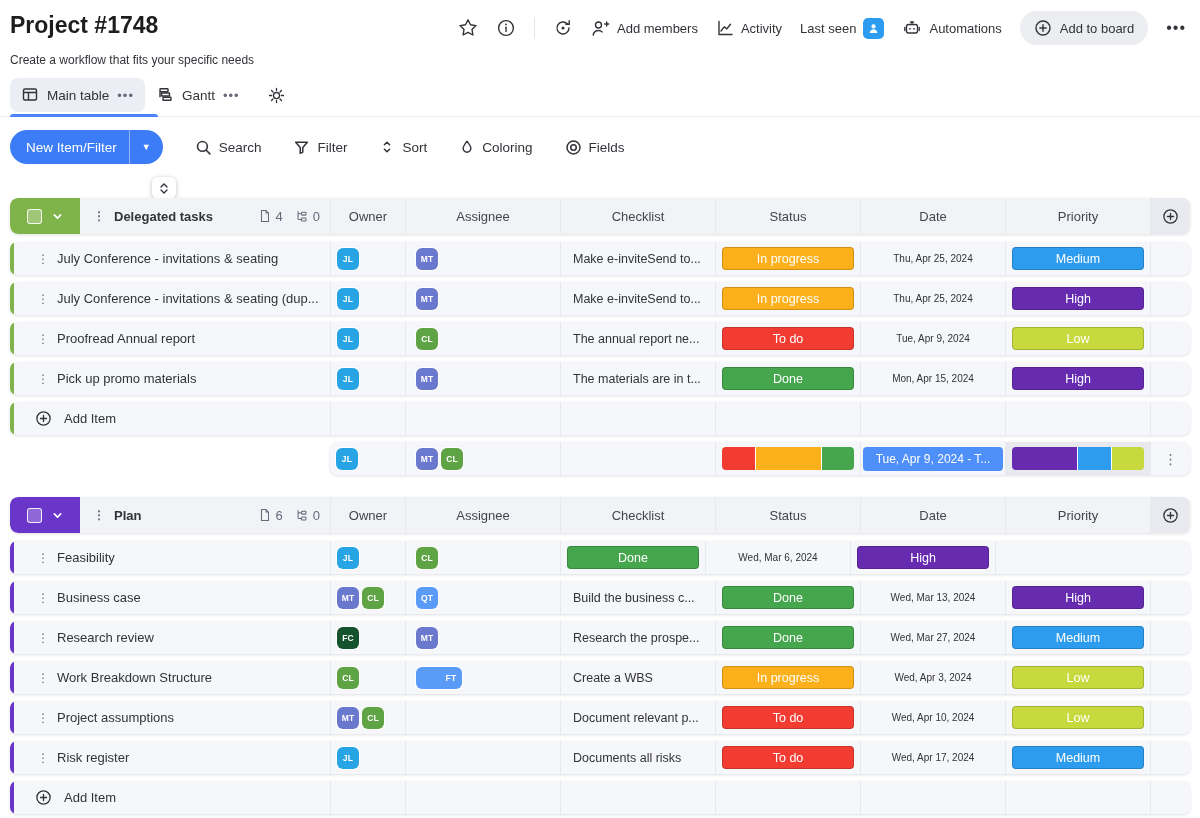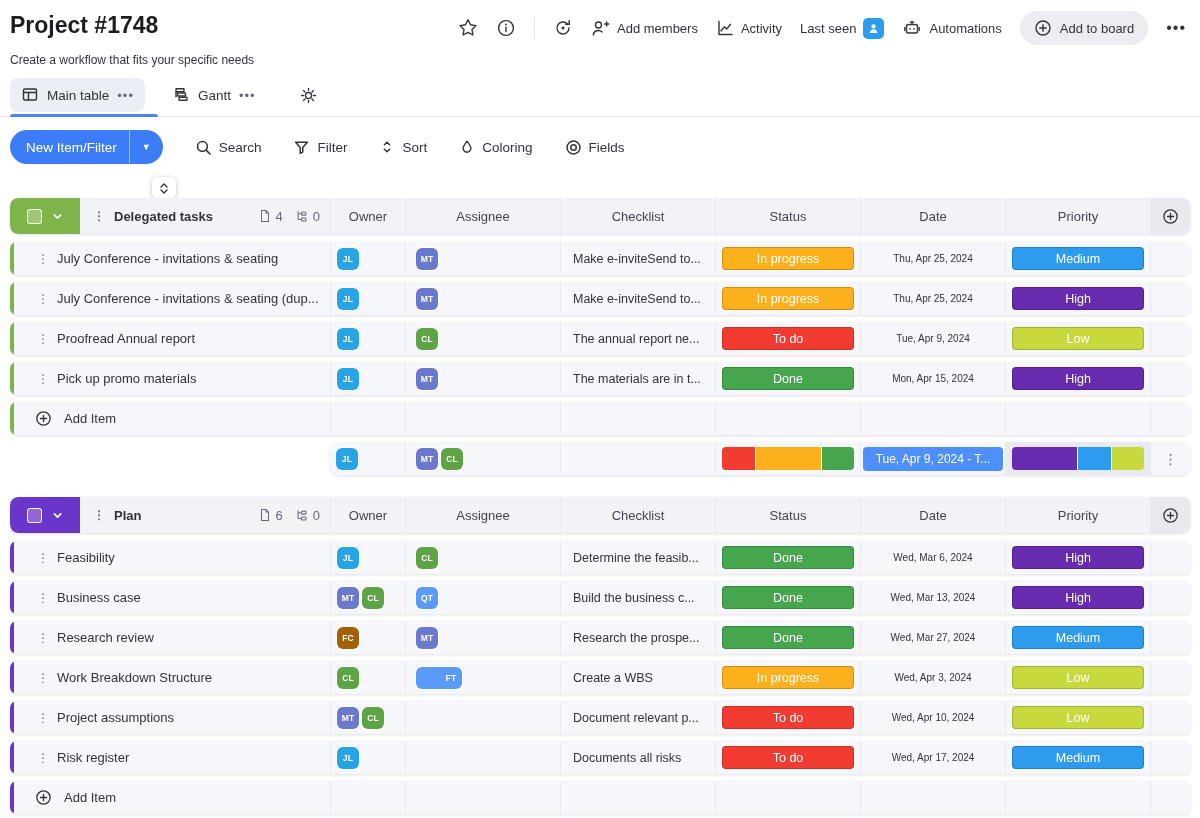--- a/index.html
+++ b/index.html
@@ -12,21 +12,21 @@
   .subtitle{position:absolute;top:53px;left:10px;font-size:12px;color:#323338;}
   .top-actions{position:absolute;top:12px;right:14px;height:32px;display:flex;align-items:center;gap:18px;font-size:13px;color:#323338;}
   .action{display:flex;align-items:center;gap:7px;cursor:pointer;white-space:nowrap;}
   .icon-btn{display:flex;align-items:center;justify-content:center;cursor:pointer;color:#323338;}
   .vdivider{width:1px;height:22px;background:#e3e5ea;}
   .last-seen-badge{width:21px;height:21px;border-radius:5px;background:#2b9cf0;display:flex;align-items:center;justify-content:center;}
   .add-to-board{background:#ecedf1;border-radius:17px;height:34px;padding:0 14px;display:flex;align-items:center;gap:8px;cursor:pointer;}
   .more-glyph{font-size:16px;letter-spacing:1px;color:#323338;cursor:pointer;}
 
   
-  .tabs{position:absolute;top:74px;left:0;right:0;height:43px;display:flex;align-items:center;padding-left:10px;border-bottom:1px solid #e9ebf1;box-sizing:border-box;gap:16px;}
+  .tabs{position:absolute;top:74px;left:0;right:0;height:43px;display:flex;align-items:center;padding-left:10px;border-bottom:1px solid #e9ebf1;box-sizing:border-box;}
   .tab{display:flex;align-items:center;gap:8px;padding:0 11px;height:34px;font-size:13.5px;color:#323338;cursor:pointer;}
   .tab.active{background:#ebeef5;border-radius:8px;}
   .tab .more-glyph{font-size:13px;color:#676879;}
   .tab-underline{position:absolute;bottom:-1px;left:10px;width:148px;height:3px;background:#4c82f8;border-radius:3px 3px 0 0;}
   .gear-btn{margin-left:16px;color:#323338;}
 
   
   .toolbar{position:absolute;top:130px;left:10px;display:flex;align-items:center;}
   .new-item-btn{background:#3d7cf7;color:#fff;height:34px;border-radius:17px;display:flex;align-items:center;font-size:13.5px;font-weight:500;padding-left:16px;cursor:pointer;}
   .new-item-caret{border-left:1px solid rgba(255,255,255,.45);margin-left:12px;padding:0 12px;font-size:9px;align-self:stretch;display:flex;align-items:center;}
@@ -473,23 +473,20 @@
         <div class="cell c-name">
           <span class="rdrag">⋮</span>
           <span class="rname">Feasibility</span>
         </div>
         <div class="cell c-owner">
           <span class="avatar" style="background: rgb(39, 164, 228);">JL</span>
         </div>
         <div class="cell c-assignee">
           <span class="avatar" style="background: rgb(94, 163, 68);">CL</span>
         </div>
-        <div class="cell c-check">
-          <span>Determine the feasib...</span>
-        </div>
         <div class="cell c-status">
           <span class="pill" style="background: rgb(70, 166, 77);">Done</span>
         </div>
         <div class="cell c-date">Wed, Mar 6, 2024</div>
         <div class="cell c-priority">
           <span class="pill" style="background: rgb(103, 43, 176);">High</span>
         </div>
         <div class="cell c-extra"></div>
       </div>
       <div class="card grow">
@@ -517,21 +514,21 @@
         </div>
         <div class="cell c-extra"></div>
       </div>
       <div class="card grow">
         <div class="rowbar" style="background: rgb(106, 53, 201);"></div>
         <div class="cell c-name">
           <span class="rdrag">⋮</span>
           <span class="rname">Research review</span>
         </div>
         <div class="cell c-owner">
-          <span class="avatar" style="background: #a16207;">FC</span>
+          <span class="avatar" style="background: #14532d;">FC</span>
         </div>
         <div class="cell c-assignee">
           <span class="avatar" style="background: rgb(106, 120, 205);">MT</span>
         </div>
         <div class="cell c-check">
           <span>Research the prospe...</span>
         </div>
         <div class="cell c-status">
           <span class="pill" style="background: rgb(70, 166, 77);">Done</span>
         </div>

